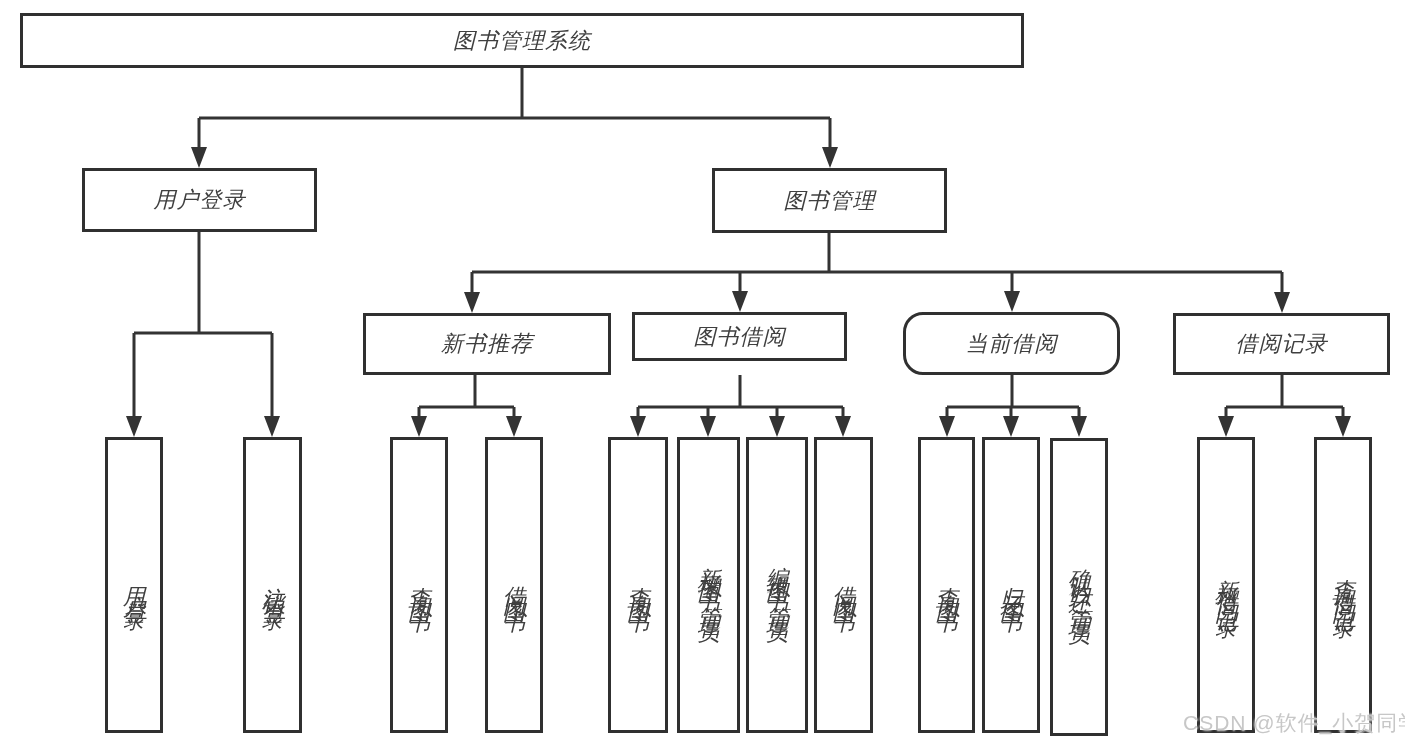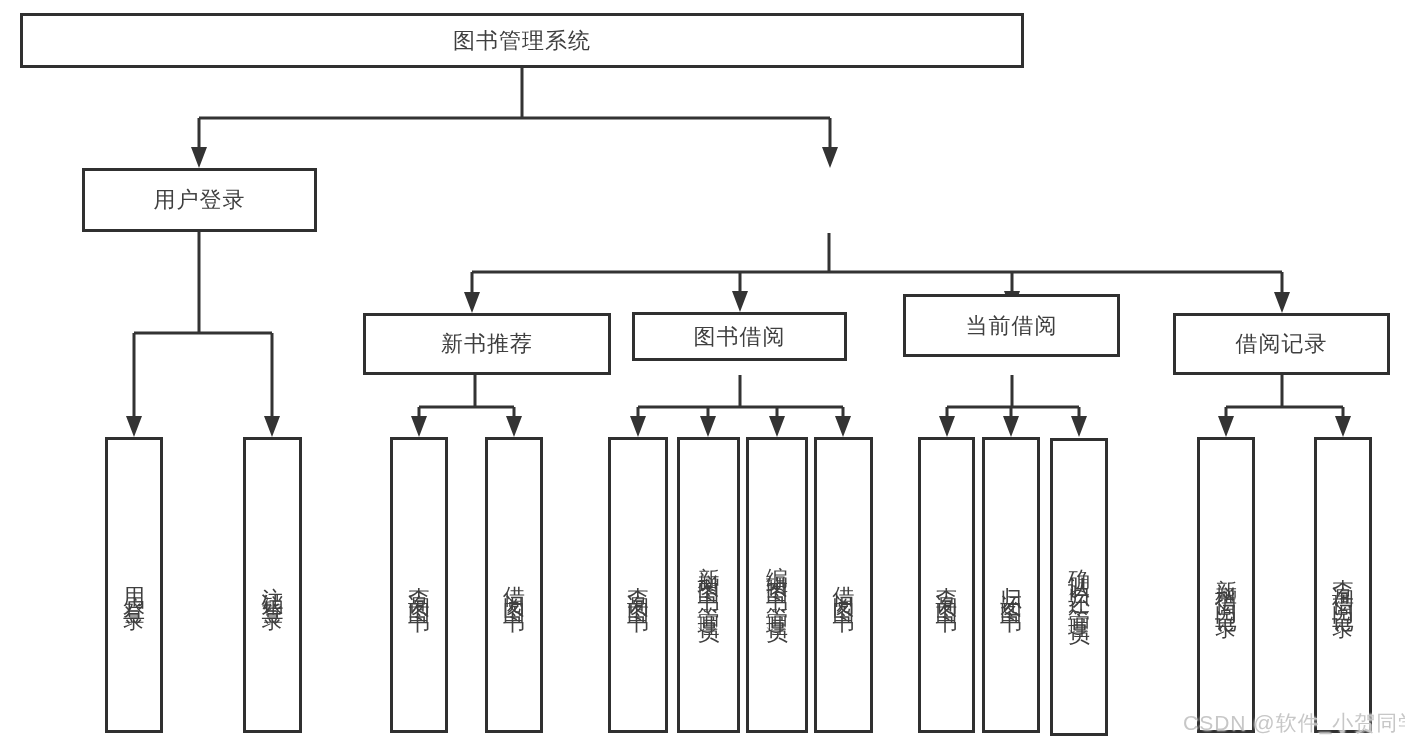--- a/index.html
+++ b/index.html
@@ -15,20 +15,21 @@
     position:absolute;
     box-sizing:border-box;
     background:#ffffff;
     border:3px solid #303030;
     color:#3f3f3f;
     display:flex;
     align-items:center;
     justify-content:center;
     text-align:center;
     z-index:2;
+    font-style:italic;
   }
   .h{font-size:22px;letter-spacing:1px;}
   .v{
     writing-mode:vertical-rl;
     text-orientation:mixed;
     font-size:22px;
     letter-spacing:8px;
     line-height:1;
   }
   .watermark{
@@ -100,24 +101,25 @@
       M947 437 l-8 -21 h16 z
       M1011 437 l-8 -21 h16 z
       M1079 437 l-8 -21 h16 z
       M1226 437 l-8 -21 h16 z
       M1343 437 l-8 -21 h16 z"></path>
   </svg>
 
   <div class="box h" style="left:20px;top:13px;width:1004px;height:55px;">图书管理系统</div>
 
   <div class="box h" style="left:82px;top:168px;width:235px;height:64px;">用户登录</div>
+  <div class="box h" style="left:712px;top:168px;width:235px;height:65px;">图书管理</div>
 
   <div class="box h" style="left:363px;top:313px;width:248px;height:62px;">新书推荐</div>
   <div class="box h" style="left:632px;top:312px;width:215px;height:49px;">图书借阅</div>
-  <div class="box h" style="left:903px;top:294px;width:217px;height:63px;">当前借阅</div>
+  <div class="box h" style="left:903px;top:312px;width:217px;height:63px;border-radius:20px;">当前借阅</div>
   <div class="box h" style="left:1173px;top:313px;width:217px;height:62px;">借阅记录</div>
 
   <div class="box v" style="left:105px;top:437px;width:58px;height:296px;">用户登录</div>
   <div class="box v" style="left:243px;top:437px;width:59px;height:296px;">注销登录</div>
 
   <div class="box v" style="left:390px;top:437px;width:58px;height:296px;">查询图书</div>
   <div class="box v" style="left:485px;top:437px;width:58px;height:296px;">借阅图书</div>
 
   <div class="box v" style="left:608px;top:437px;width:60px;height:296px;">查询图书</div>
   <div class="box v" style="left:677px;top:437px;width:63px;height:296px;">新增图书（管理员）</div>

